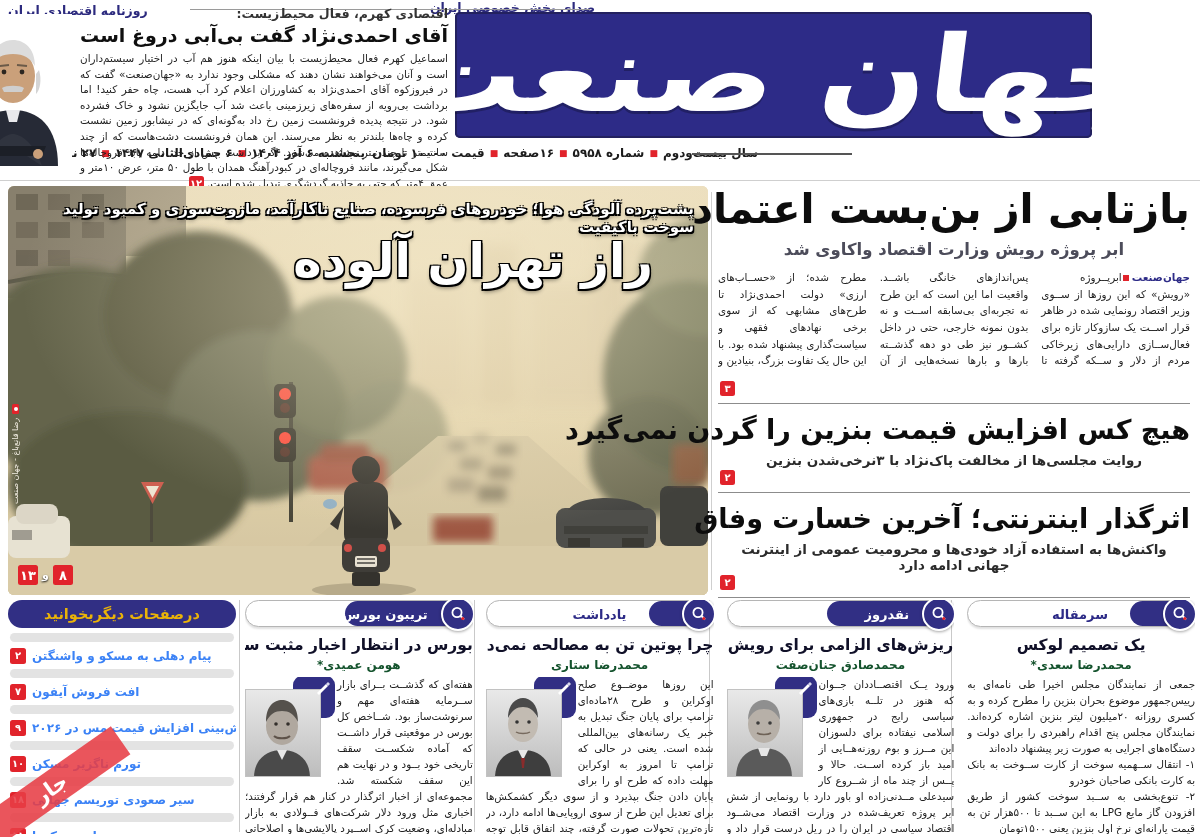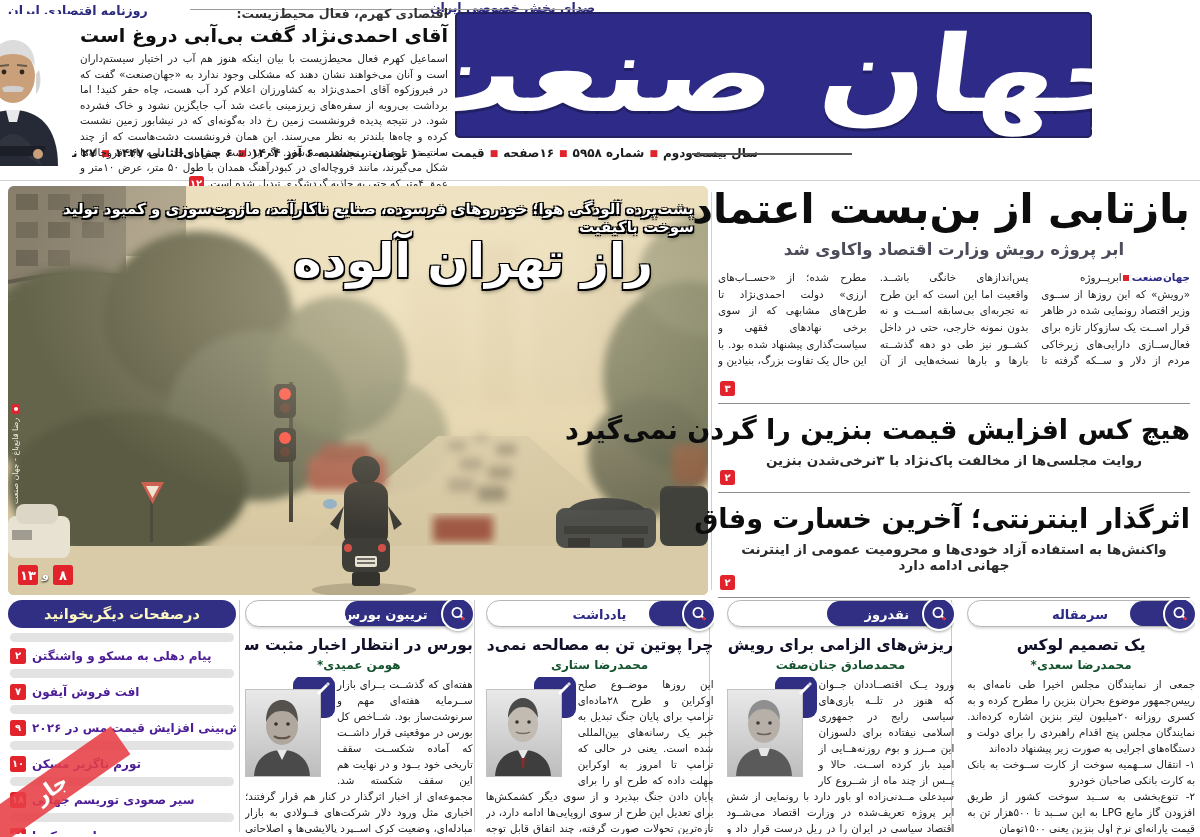--- a/index.html
+++ b/index.html
@@ -80,28 +80,28 @@
   .badge-row { height:16px; position:relative; margin-top:2px; }
   .badge-row .badge { position:absolute; left:2px; top:0; }
 
   
   .v-div { width:1px; background:#c9c9c9; top:600px; height:232px; }
   .v-div-photo { width:1px; background:#cfcfcf; left:711px; top:192px; height:398px; }
 
   
   .readmore { left:8px; top:600px; width:228px; height:234px; overflow:hidden; }
   .rm-header {
-    background:#312f84; color:#fef9c3; border-radius:14px; height:28px;
+    background:#312f84; color:#eab308; border-radius:14px; height:28px;
     display:flex; align-items:center; justify-content:center;
     font-weight:900; font-size:14.5px;
   }
   .rm-stripe { height:9px; background:#e3e3e3; border-radius:5px; margin:5px 2px; }
   .rm-item { display:flex; direction:ltr; align-items:center; gap:6px; padding:0 2px; height:17px; }
   .rm-item .badge { width:16px; height:16px; font-size:10px; flex:none; }
-  .rm-item .rm-text { direction:rtl; font-size:12px; font-weight:bold; color:#4c1d95; white-space:nowrap; }
+  .rm-item .rm-text { direction:rtl; font-size:12px; font-weight:bold; color:#3b82f6; white-space:nowrap; }
   .watermark {
     left:-34px; top:772px; width:170px; height:34px; background:rgba(231,62,70,.88);
     transform:rotate(-35deg); display:flex; align-items:center; justify-content:center;
     color:#fff; font-weight:900; font-size:21px; letter-spacing:2px; z-index:5;
   }
 
   
   .opinions { left:245px; top:600px; width:950px; height:234px; display:flex; direction:rtl; gap:13px; }
   .op-col { flex:1; overflow:hidden; position:relative; }
   .pill { position:relative; height:27px; border:1px solid #b5b5b5; border-radius:14px; background:#fff; box-shadow:0 2px 2px rgba(0,0,0,.12); }

